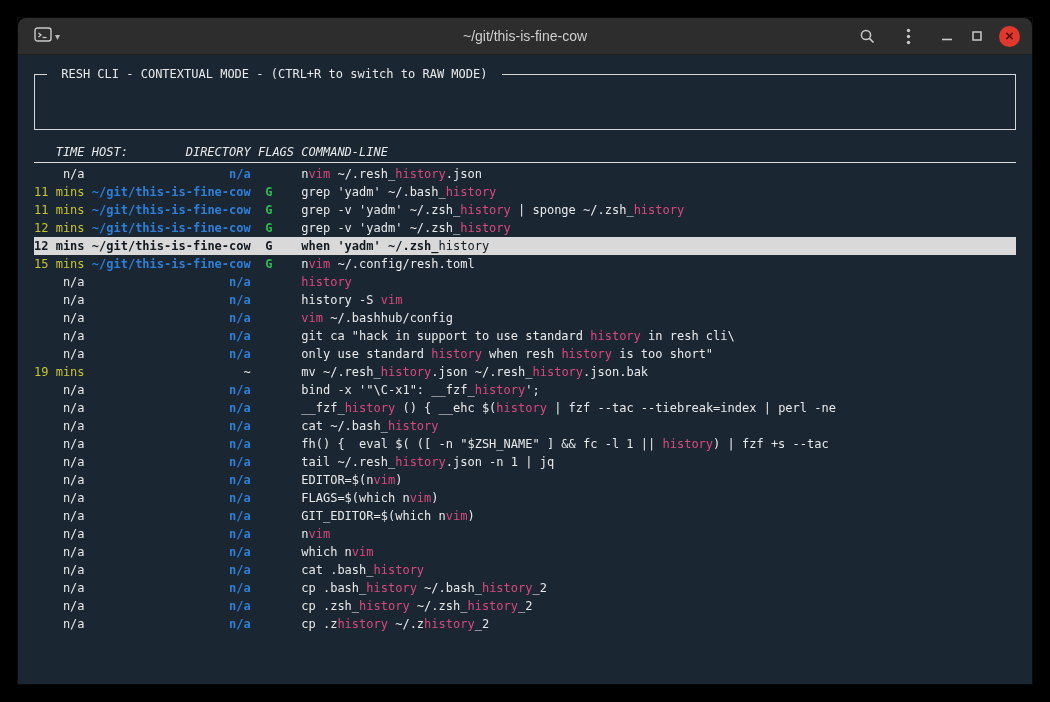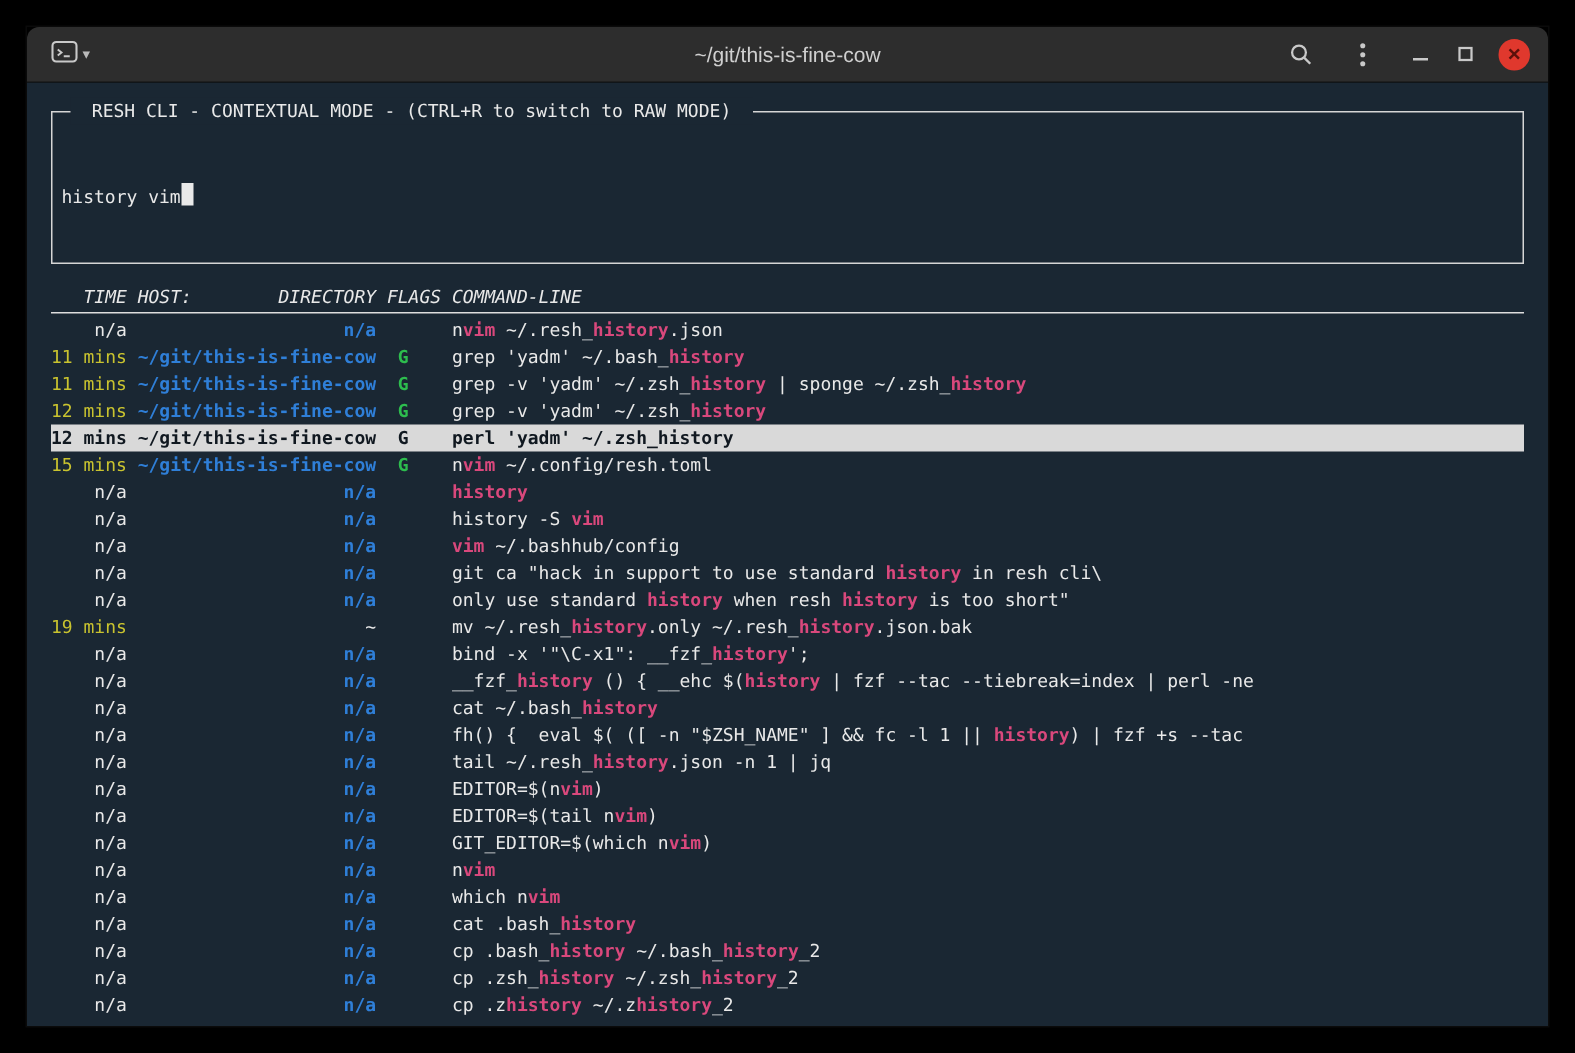--- a/index.html
+++ b/index.html
@@ -45,21 +45,21 @@
     vertical-align:-2px;margin-left:1px;}
   .hist-header{display:flex;line-height:19px;white-space:pre;
     border-bottom:1px solid #dedede;margin-bottom:2px;font-style:italic;}
   .col-time{width:7ch;flex:none;text-align:right;}
   .col-host{width:22ch;flex:none;margin-left:1ch;text-align:right;}
   .hist-header .col-host{display:inline-flex;justify-content:space-between;text-align:right;}
   .col-flags{width:5ch;flex:none;margin-left:1ch;}
   .hrow .col-flags{padding-left:1ch;}
   .col-cmd{margin-left:1ch;flex:1;}
   .hrow{display:flex;line-height:18px;white-space:pre;}
-  .m{color:var(--match);font-weight:bold;}
+  .m{color:var(--match);font-weight:normal;}
   .age{color:var(--time);}
   .hostdir{color:var(--host);font-weight:bold;}
   .flag{color:var(--flag);font-weight:bold;}
   .hrow.selected{background:var(--sel-bg);color:var(--sel-fg);font-weight:bold;}
   .hrow.selected .m,.hrow.selected .hostdir,.hrow.selected .flag,
   .hrow.selected .age{color:var(--sel-fg);}
 </style>
 </head>
 <body>
 
@@ -112,50 +112,49 @@
             <line x1="8.5" y1="1.5" x2="1.5" y2="8.5" stroke="#5c110b" stroke-width="1.8"></line>
           </svg>
         </button>
       </div>
     </div>
 
     <div class="terminal">
 
       <div class="search-box">
         <span class="box-label"> RESH CLI - CONTEXTUAL MODE - (CTRL+R to switch to RAW MODE) </span>
-        <div class="query-line"><span>history vim</span><span class="cursor"></span></div>
       </div>
 
       <div class="hist-header">
         <span class="col-time">TIME</span>
         <span class="col-host"><span>HOST:</span><span>DIRECTORY</span></span>
         <span class="col-flags">FLAGS</span>
         <span class="col-cmd">COMMAND-LINE</span>
       </div>
 
       <div id="rows">
           <div class="hrow"><span class="col-time">n/a</span><span class="col-host hostdir">n/a</span><span class="col-flags"></span><span class="col-cmd"><span>n</span><span class="m">vim</span><span> ~/.resh_</span><span class="m">history</span><span>.json</span></span></div>
           <div class="hrow"><span class="col-time age">11 mins</span><span class="col-host hostdir">~/git/this-is-fine-cow</span><span class="col-flags flag">G</span><span class="col-cmd"><span>grep 'yadm' ~/.bash_</span><span class="m">history</span></span></div>
           <div class="hrow"><span class="col-time age">11 mins</span><span class="col-host hostdir">~/git/this-is-fine-cow</span><span class="col-flags flag">G</span><span class="col-cmd"><span>grep -v 'yadm' ~/.zsh_</span><span class="m">history</span><span> | sponge ~/.zsh_</span><span class="m">history</span></span></div>
           <div class="hrow"><span class="col-time age">12 mins</span><span class="col-host hostdir">~/git/this-is-fine-cow</span><span class="col-flags flag">G</span><span class="col-cmd"><span>grep -v 'yadm' ~/.zsh_</span><span class="m">history</span></span></div>
-          <div class="hrow selected"><span class="col-time age">12 mins</span><span class="col-host hostdir">~/git/this-is-fine-cow</span><span class="col-flags flag">G</span><span class="col-cmd"><span>perl 'yadm' ~/.zsh_</span><span class="m">history</span></span></div>
+          <div class="hrow selected"><span class="col-time age">12 mins</span><span class="col-host hostdir">~/git/this-is-fine-cow</span><span class="col-flags flag">G</span><span class="col-cmd"><span>when 'yadm' ~/.zsh_</span><span class="m">history</span></span></div>
           <div class="hrow"><span class="col-time age">15 mins</span><span class="col-host hostdir">~/git/this-is-fine-cow</span><span class="col-flags flag">G</span><span class="col-cmd"><span>n</span><span class="m">vim</span><span> ~/.config/resh.toml</span></span></div>
           <div class="hrow"><span class="col-time">n/a</span><span class="col-host hostdir">n/a</span><span class="col-flags"></span><span class="col-cmd"><span class="m">history</span></span></div>
           <div class="hrow"><span class="col-time">n/a</span><span class="col-host hostdir">n/a</span><span class="col-flags"></span><span class="col-cmd"><span>history -S </span><span class="m">vim</span></span></div>
           <div class="hrow"><span class="col-time">n/a</span><span class="col-host hostdir">n/a</span><span class="col-flags"></span><span class="col-cmd"><span class="m">vim</span><span> ~/.bashhub/config</span></span></div>
           <div class="hrow"><span class="col-time">n/a</span><span class="col-host hostdir">n/a</span><span class="col-flags"></span><span class="col-cmd"><span>git ca "hack in support to use standard </span><span class="m">history</span><span> in resh cli\</span></span></div>
           <div class="hrow"><span class="col-time">n/a</span><span class="col-host hostdir">n/a</span><span class="col-flags"></span><span class="col-cmd"><span>only use standard </span><span class="m">history</span><span> when resh </span><span class="m">history</span><span> is too short"</span></span></div>
-          <div class="hrow"><span class="col-time age">19 mins</span><span class="col-host">~</span><span class="col-flags"></span><span class="col-cmd"><span>mv ~/.resh_</span><span class="m">history</span><span>.only ~/.resh_</span><span class="m">history</span><span>.json.bak</span></span></div>
+          <div class="hrow"><span class="col-time age">19 mins</span><span class="col-host">~</span><span class="col-flags"></span><span class="col-cmd"><span>mv ~/.resh_</span><span class="m">history</span><span>.json ~/.resh_</span><span class="m">history</span><span>.json.bak</span></span></div>
           <div class="hrow"><span class="col-time">n/a</span><span class="col-host hostdir">n/a</span><span class="col-flags"></span><span class="col-cmd"><span>bind -x '"\C-x1": __fzf_</span><span class="m">history</span><span>';</span></span></div>
           <div class="hrow"><span class="col-time">n/a</span><span class="col-host hostdir">n/a</span><span class="col-flags"></span><span class="col-cmd"><span>__fzf_</span><span class="m">history</span><span> () { __ehc $(</span><span class="m">history</span><span> | fzf --tac --tiebreak=index | perl -ne</span></span></div>
           <div class="hrow"><span class="col-time">n/a</span><span class="col-host hostdir">n/a</span><span class="col-flags"></span><span class="col-cmd"><span>cat ~/.bash_</span><span class="m">history</span></span></div>
           <div class="hrow"><span class="col-time">n/a</span><span class="col-host hostdir">n/a</span><span class="col-flags"></span><span class="col-cmd"><span>fh() {  eval $( ([ -n "$ZSH_NAME" ] &amp;&amp; fc -l 1 || </span><span class="m">history</span><span>) | fzf +s --tac</span></span></div>
           <div class="hrow"><span class="col-time">n/a</span><span class="col-host hostdir">n/a</span><span class="col-flags"></span><span class="col-cmd"><span>tail ~/.resh_</span><span class="m">history</span><span>.json -n 1 | jq</span></span></div>
           <div class="hrow"><span class="col-time">n/a</span><span class="col-host hostdir">n/a</span><span class="col-flags"></span><span class="col-cmd"><span>EDITOR=$(n</span><span class="m">vim</span><span>)</span></span></div>
-          <div class="hrow"><span class="col-time">n/a</span><span class="col-host hostdir">n/a</span><span class="col-flags"></span><span class="col-cmd"><span>EDITOR=$(tail n</span><span class="m">vim</span><span>)</span></span></div>
+          <div class="hrow"><span class="col-time">n/a</span><span class="col-host hostdir">n/a</span><span class="col-flags"></span><span class="col-cmd"><span>FLAGS=$(which n</span><span class="m">vim</span><span>)</span></span></div>
           <div class="hrow"><span class="col-time">n/a</span><span class="col-host hostdir">n/a</span><span class="col-flags"></span><span class="col-cmd"><span>GIT_EDITOR=$(which n</span><span class="m">vim</span><span>)</span></span></div>
           <div class="hrow"><span class="col-time">n/a</span><span class="col-host hostdir">n/a</span><span class="col-flags"></span><span class="col-cmd"><span>n</span><span class="m">vim</span></span></div>
           <div class="hrow"><span class="col-time">n/a</span><span class="col-host hostdir">n/a</span><span class="col-flags"></span><span class="col-cmd"><span>which n</span><span class="m">vim</span></span></div>
           <div class="hrow"><span class="col-time">n/a</span><span class="col-host hostdir">n/a</span><span class="col-flags"></span><span class="col-cmd"><span>cat .bash_</span><span class="m">history</span></span></div>
           <div class="hrow"><span class="col-time">n/a</span><span class="col-host hostdir">n/a</span><span class="col-flags"></span><span class="col-cmd"><span>cp .bash_</span><span class="m">history</span><span> ~/.bash_</span><span class="m">history</span><span>_2</span></span></div>
           <div class="hrow"><span class="col-time">n/a</span><span class="col-host hostdir">n/a</span><span class="col-flags"></span><span class="col-cmd"><span>cp .zsh_</span><span class="m">history</span><span> ~/.zsh_</span><span class="m">history</span><span>_2</span></span></div>
           <div class="hrow"><span class="col-time">n/a</span><span class="col-host hostdir">n/a</span><span class="col-flags"></span><span class="col-cmd"><span>cp .z</span><span class="m">history</span><span> ~/.z</span><span class="m">history</span><span>_2</span></span></div>
         </div>
 
     </div>

